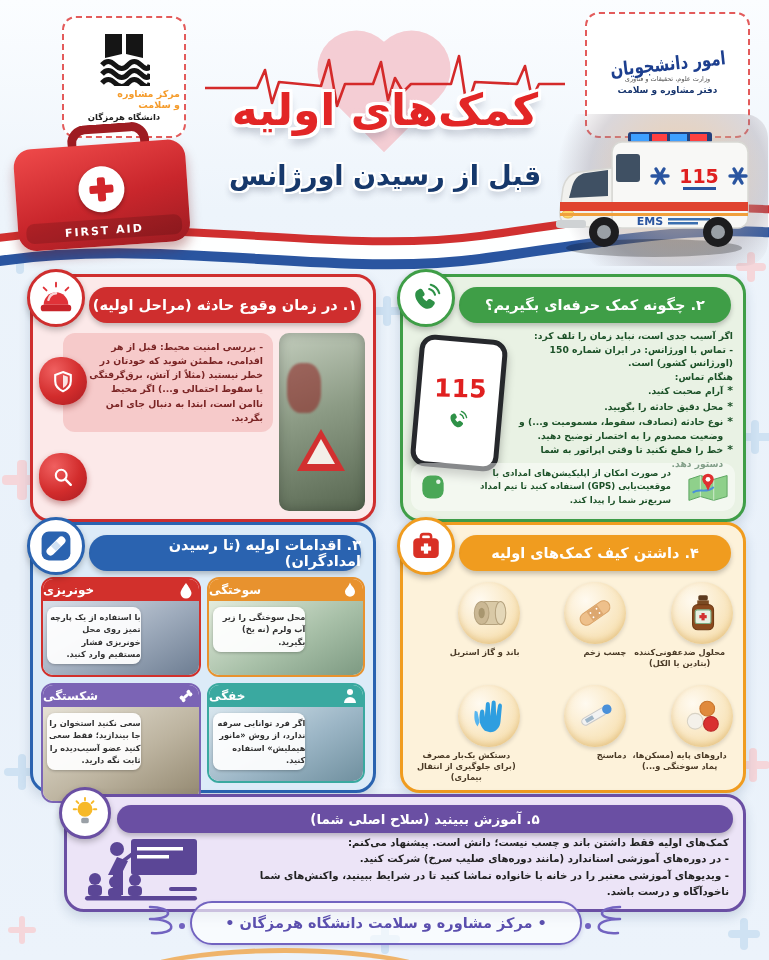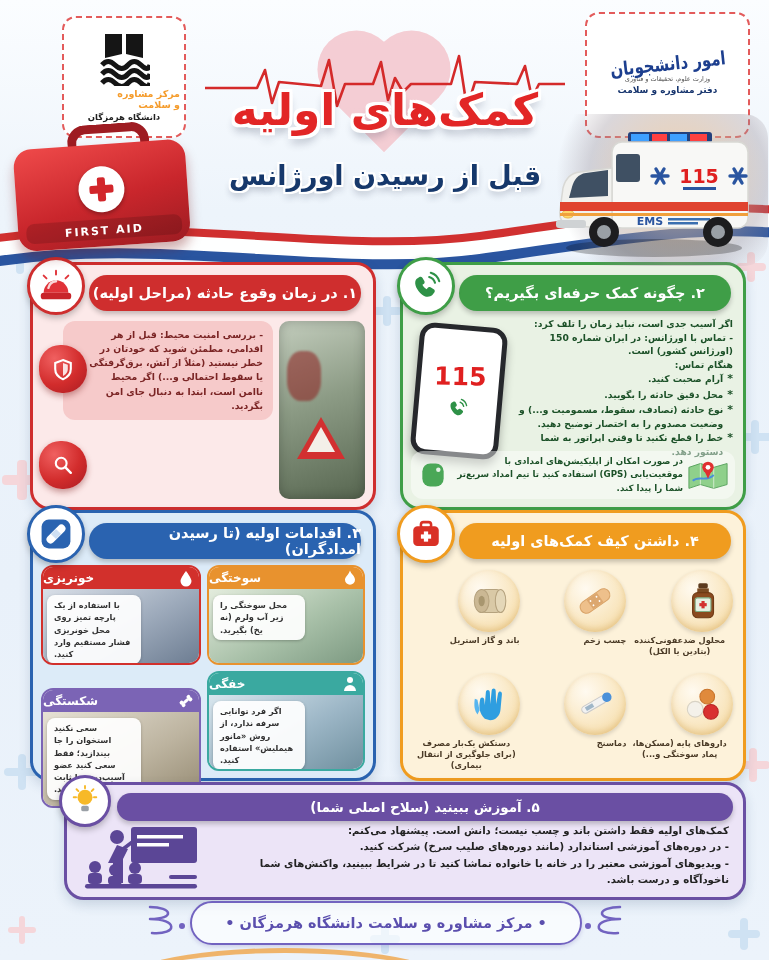--- a/index.html
+++ b/index.html
@@ -33,21 +33,21 @@
     background:linear-gradient(165deg,#ef4a4a,#c9262c 55%,#9e1c22);box-shadow:0 8px 12px rgba(120,20,20,.35);}
   .bag-band{position:absolute;left:8px;bottom:7px;width:156px;height:20px;background:rgba(0,0,0,.14);border-radius:8px;}
   .bag-circle{position:absolute;left:63px;top:22px;width:46px;height:46px;background:#fff;border-radius:50%;box-shadow:0 2px 4px rgba(0,0,0,.3);}
   .bag-circle::before{content:"";position:absolute;left:11px;top:19px;width:24px;height:8px;background:#d2262b;border-radius:2px;}
   .bag-circle::after{content:"";position:absolute;left:19px;top:11px;width:8px;height:24px;background:#d2262b;border-radius:2px;}
   .bag-label{position:absolute;left:0;bottom:9px;width:172px;text-align:center;color:#fff;font-weight:bold;font-size:11px;letter-spacing:2px;}
   
   .amb{position:absolute;left:542px;top:114px;width:226px;height:152px;z-index:5;
     background:radial-gradient(circle at 60% 42%,rgba(238,196,150,.8),rgba(150,140,150,.35) 55%,rgba(150,140,150,0) 75%);border-radius:24px;}
   
-  .card{position:absolute;background:var(--bg);border:3px solid var(--bc);border-radius:20px;box-shadow:0 5px 12px rgba(40,70,110,.18);}
+  .card{position:absolute;background:var(--bg);border:3px solid var(--bc);border-radius:20px;box-shadow:0 5px 12px rgba(40,70,110,.18);margin-top:12px;}
   .chead{position:absolute;left:56px;right:12px;top:10px;height:36px;background:var(--bc);border-radius:18px;color:#fff;font-weight:bold;
     font-size:14.5px;display:flex;align-items:center;justify-content:center;box-shadow:0 3px 5px rgba(0,0,0,.22);}
   .cbadge{position:absolute;left:-6px;top:-8px;width:58px;height:58px;border-radius:50%;background:#fff;border:3px solid var(--bc);
     display:flex;align-items:center;justify-content:center;box-shadow:0 3px 6px rgba(0,0,0,.25);z-index:2;box-sizing:border-box;}
   
   .s1-box{position:absolute;background:#f6caca;border-radius:12px;padding:7px 10px 7px 26px;color:#7a2424;
     font-size:9.3px;font-weight:bold;line-height:1.52;text-align:right;box-sizing:border-box;}
   .blob{position:absolute;width:48px;height:48px;border-radius:46% 54% 50% 50%;
     background:radial-gradient(circle at 32% 28%,#f06060,#d22c2c 55%,#a81c22);box-shadow:0 3px 6px rgba(120,20,20,.4);
     display:flex;align-items:center;justify-content:center;}
@@ -59,29 +59,29 @@
   
   .phone{position:absolute;left:12px;top:60px;width:88px;height:132px;transform:rotate(5deg);background:#26282c;border-radius:15px;
     box-shadow:0 6px 10px rgba(0,0,0,.3);}
   .phone-screen{position:absolute;left:5px;top:5px;right:5px;bottom:5px;background:#fff;border-radius:10px;
     display:flex;flex-direction:column;align-items:center;justify-content:center;gap:5px;}
   .phone-num{color:#e02020;font-weight:bold;font-size:25px;transform:rotate(-4deg);}
   .s2-text{position:absolute;left:108px;right:10px;top:52px;font-size:9.2px;color:#1c5128;font-weight:bold;line-height:1.48;text-align:right;}
   .brow{display:flex;direction:rtl;gap:4px;margin-top:1px;}
   .bstar{color:#1c5128;font-size:11px;line-height:1.3;}
   .gps{position:absolute;left:8px;right:8px;bottom:8px;height:48px;background:rgba(255,255,255,.45);border-radius:12px;
-    display:flex;align-items:center;gap:4px;padding:0 6px;box-sizing:border-box;}
+    display:flex;align-items:center;gap:16px;padding:0 6px;box-sizing:border-box;}
   .gps-text{flex:1;font-size:8.7px;font-weight:bold;color:#1c5128;text-align:right;line-height:1.5;}
   
   .mini{position:absolute;border:2.5px solid var(--mc);border-radius:12px;background:#fff;overflow:hidden;box-sizing:border-box;}
   .mini-h{height:22px;background:var(--mc);color:#fff;font-size:12px;font-weight:bold;display:flex;align-items:center;justify-content:flex-end;position:relative;}
   .mini-body{position:absolute;left:0;right:0;top:22px;bottom:0;}
   .mini-photo{position:absolute;left:0;right:0;top:0;bottom:0;background:var(--ph);}
-  .mini-text{position:absolute;left:4px;top:6px;width:60%;background:rgba(255,255,255,.93);border-radius:8px;padding:4px 7px;
-    font-size:8.2px;font-weight:bold;color:#333;text-align:left;line-height:1.5;box-shadow:0 1px 3px rgba(0,0,0,.25);box-sizing:border-box;}
+  .mini-text{position:absolute;left:4px;top:6px;width:60%;background:rgba(255,255,255,.93);border-radius:8px;padding:4px 0;
+    font-size:8.2px;font-weight:bold;color:#333;text-align:right;line-height:1.5;box-shadow:0 1px 3px rgba(0,0,0,.25);box-sizing:border-box;}
   .mic{position:absolute;right:4px;top:2px;width:18px;height:18px;}
   
   .kit-grid{position:absolute;left:10px;right:10px;top:54px;bottom:6px;display:grid;grid-template-columns:1fr 1fr 1fr;grid-template-rows:1fr 1fr;}
   .kit-item{display:flex;flex-direction:column;align-items:flex-end;justify-content:flex-start;padding-top:3px;}
   .kit-circle{width:62px;height:62px;border-radius:50%;flex:none;
     background:radial-gradient(circle at 35% 30%,#fffaf0,#f8e3b8 70%,#f3d49a);
     box-shadow:inset 0 -3px 6px rgba(200,150,60,.35),0 2px 4px rgba(0,0,0,.15);
     display:flex;align-items:center;justify-content:center;}
   .kit-label{margin-top:3px;font-size:8.2px;font-weight:bold;color:#4a3a26;text-align:center;line-height:1.35;}
   
@@ -310,21 +310,21 @@
         <svg class="mic" viewBox="0 0 18 18">
             <path d="M9,1.5 C10,5 14,7 14,10.8 a5,5 0 0 1 -10,0 C4,7.8 7.5,6 9,1.5 Z" fill="#ffffff"></path>
           </svg>
       </div>
       <div class="mini-body">
         <div class="mini-photo"></div>
         <div class="mini-text fa">محل سوختگی را زیر آب ولرم (نه یخ) بگیرید.</div>
       </div>
     </div>
 
-    <div class="mini" style="--mc:#7b64b5;--ph:linear-gradient(150deg,#e6e1d5,#bdb4a0 55%,#92876f);left:8px;top:175px;width:160px;height:120px;">
+    <div class="mini" style="--mc:#7b64b5;--ph:linear-gradient(150deg,#e6e1d5,#bdb4a0 55%,#92876f);left:8px;top:158px;width:160px;height:120px;">
       <div class="mini-h fa">
           <span>شکستگی</span>
         <svg class="mic" viewBox="0 0 18 18">
           <g transform="rotate(-40 9 9)" fill="#ffffff">
             <rect x="5.5" y="7.5" width="7" height="3" rx="1.5"></rect>
             <circle cx="4.5" cy="7.5" r="2"></circle>
               <circle cx="4.5" cy="10.5" r="2"></circle>
             <circle cx="13.5" cy="7.5" r="2"></circle>
               <circle cx="13.5" cy="10.5" r="2"></circle>
           </g>

